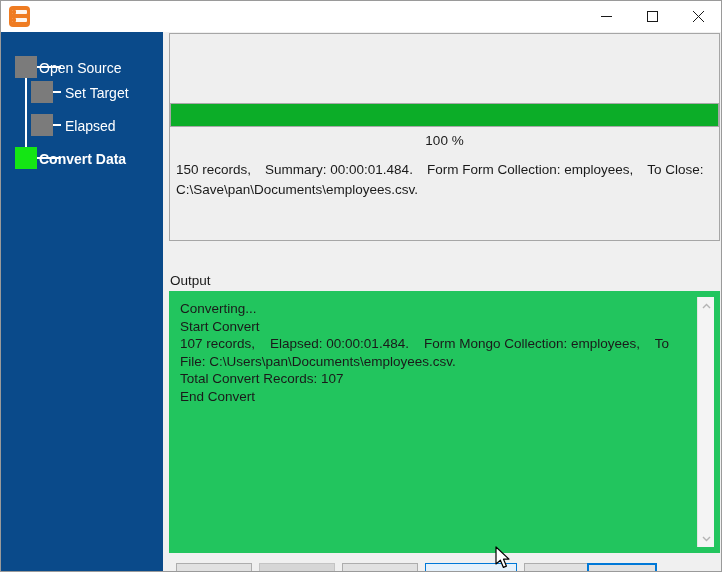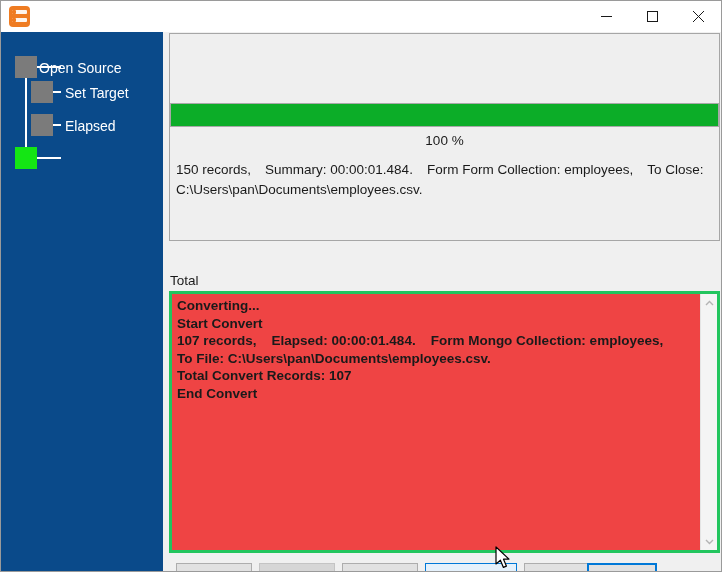--- a/index.html
+++ b/index.html
@@ -207,24 +207,23 @@
     color: #1a1a1a;
   }
 
   .output-box {
     position: absolute;
     left: 6px;
     top: 259px;
     width: 551px;
     height: 262px;
     box-sizing: border-box;
-    border: 3px solid #22c55e;
-    background: #ef4444;
+    border: 6px solid #22c55e;
+    background: #22c55e;
     overflow: hidden;
-    font-weight: bold;
   }
   .output-text {
     position: absolute;
     left: 5px;
     top: 3px;
     width: 508px;
     font-size: 13.5px;
     color: #1a1a1a;
     line-height: 17.5px;
     white-space: pre-wrap;
@@ -349,38 +348,39 @@
 
       <div class="tree-node" style="top:81px;">
         <div class="node-box child"></div>
         <div class="node-stub" style="left:52px; width:8px;"></div>
         <div class="node-label indent">Elapsed</div>
       </div>
 
       <div class="tree-node" style="top:114px;">
         <div class="node-box active"></div>
         <div class="node-stub" style="left:36px; width:24px;"></div>
+        <div class="node-label bold">Convert Data</div>
       </div>
     </div>
   </div>
 
   <div class="main">
 
     <div class="progress-panel">
       <div class="progress-bar-outer">
         <div class="progress-bar-fill" style="width:100%"></div>
       </div>
       <div class="progress-percent">100 %</div>
       <div class="progress-message">
         <span>150 records,</span><span class="gap"></span><span>Summary: 00:00:01.484.</span><span class="gap"></span><span>Form Form Collection: employees,</span><span class="gap"></span><span>To Close:</span>
-        <span>C:\Users\pan\Documents\employees.csv.</span>
+        <span>C:\Save\pan\Documents\employees.csv.</span>
       </div>
     </div>
 
-    <div class="output-label">Total</div>
+    <div class="output-label">Output</div>
 
     <div class="output-box">
       <div class="output-text">Converting...
 Start Convert
 107 records,    Elapsed: 00:00:01.484.    Form Mongo Collection: employees,    To File: C:\Users\pan\Documents\employees.csv.
 Total Convert Records: 107
 End Convert</div>
       <div class="scrollbar">
         <div class="scroll-arrow up">
           <svg width="9" height="6" viewBox="0 0 9 6">

